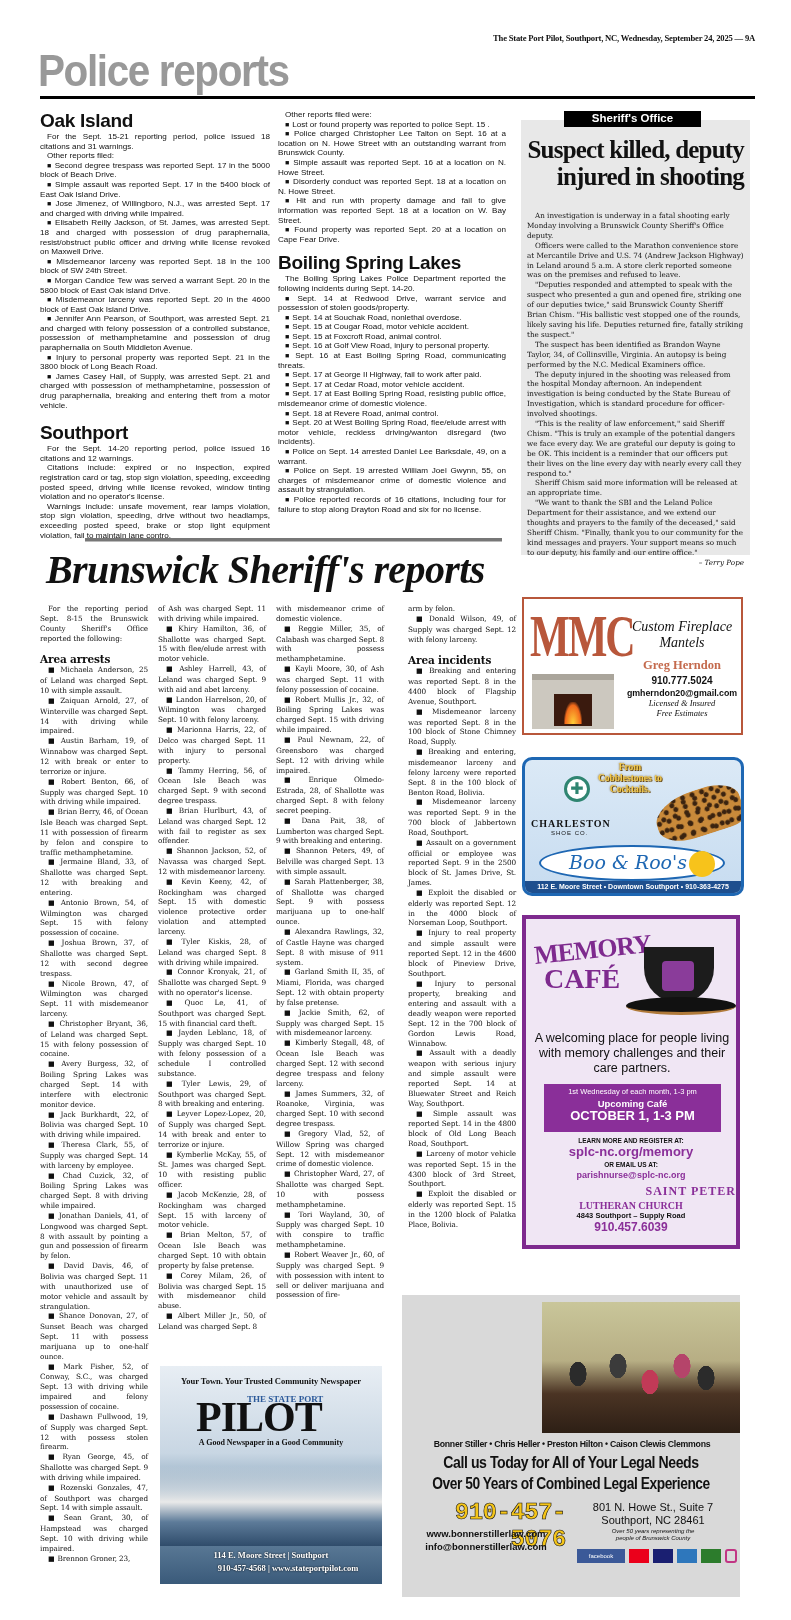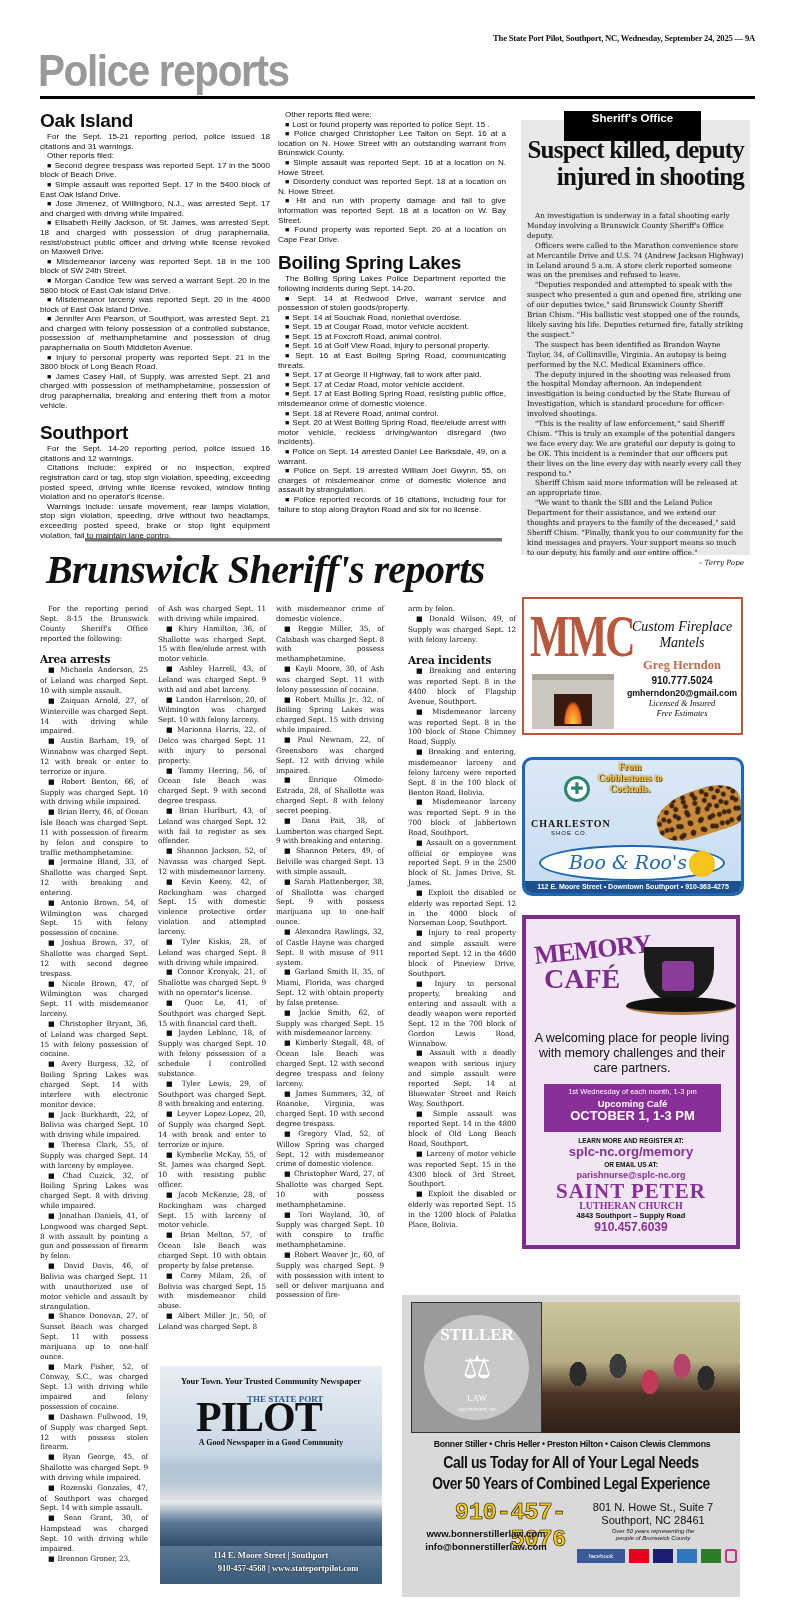--- a/index.html
+++ b/index.html
@@ -7,21 +7,21 @@
   body { position: relative; font-family: "Liberation Sans", sans-serif; color: #111; }
   .abs { position: absolute; }
   .masthead { left: 40px; top: 33px; width: 715px; text-align: right; font-family: "Liberation Serif", serif; font-size: 8.6px; font-weight: bold; letter-spacing: -0.2px; }
   .page-title { left: 38px; top: 48px; font-family: "Liberation Sans", sans-serif; font-weight: bold; font-size: 44px; color: #999; letter-spacing: -1.5px; line-height: 46px; transform: scaleX(0.92); transform-origin: left; }
   .title-rule { left: 40px; top: 96px; width: 715px; height: 3px; background: #000; }
   .sans-col { font-size: 8.1px; line-height: 9.6px; text-align: justify; }
   .sans-col p { text-indent: 7px; }
   .sans-col h2 { font-size: 19px; font-weight: bold; line-height: 21px; margin-bottom: 1px; letter-spacing: -0.3px; }
   .bul::before { content: "\25A0"; font-size: 7px; margin-right: 3px; }
   .sheriff-box { left: 521px; top: 120px; width: 229px; height: 435px; background: #e8e8e8; padding: 6px 6px; }
-  .tag { left: 564px; top: 111px; width: 137px; height: 30px; background: #000; color: #fff; font-weight: bold; font-size: 11.5px; text-align: center; line-height: 14px; }
+  .tag { left: 564px; top: 111px; width: 137px; height: 16px; background: #000; color: #fff; font-weight: bold; font-size: 11.5px; text-align: center; line-height: 14px; }
   .sheriff-headline { font-family: "Liberation Serif", serif; font-weight: bold; font-size: 25px; line-height: 27px; text-align: right; letter-spacing: -0.8px; margin-top: 10px; margin-bottom: 21px; }
   .serif-body { font-family: "DejaVu Serif", serif; font-size: 7.2px; line-height: 9.9px; }
   .serif-body p { text-indent: 8px; }
   .byline { text-align: right; font-style: italic; }
   .mid-rule { left: 85px; top: 538px; width: 417px; height: 3px; background: #777; }
   .mid-rule2 { left: 85px; top: 541px; width: 417px; height: 1px; background: #bbb; }
   .bsr-title { left: 46px; top: 546px; font-family: "Liberation Serif", serif; font-style: italic; font-weight: bold; font-size: 40px; letter-spacing: -0.6px; line-height: 48px; }
   .serif-col { font-family: "DejaVu Serif", serif; font-size: 7.3px; line-height: 9.85px; text-align: justify; letter-spacing: -0.15px; }
   .serif-col p { text-indent: 8px; }
   .serif-col h3 { font-family: "DejaVu Serif", serif; font-weight: bold; font-size: 10.5px; margin-top: 10px; line-height: 12px; }
@@ -239,45 +239,38 @@
   <div class="abs" style="left:18px; top:165px; width:177px; height:48px; background:#8a2f99; color:#fff; text-align:center;">
     <div style="font-size:7.5px; margin-top:3px;">1st Wednesday of each month, 1-3 pm</div>
     <div style="font-size:9.5px; font-weight:bold; margin-top:2px;">Upcoming Café</div>
     <div style="font-size:13px; font-weight:bold; line-height:14px;">OCTOBER 1, 1-3 PM</div>
   </div>
   <div class="abs" style="left:0; top:218px; width:210px; text-align:center;">
     <div style="font-size:6.5px; font-weight:bold;">LEARN MORE AND REGISTER AT:</div>
     <div style="font-size:13px; font-weight:bold; color:#8a2f99; line-height:15px;">splc-nc.org/memory</div>
     <div style="font-size:6.5px; font-weight:bold; margin-top:2px;">OR EMAIL US AT:</div>
     <div style="font-size:9px; font-weight:bold; color:#8a2f99; margin-top:2px;">parishnurse@splc-nc.org</div>
-    <div style="font-family:'Liberation Serif',serif; font-weight:bold; font-size:21px; color:#8a2f99; letter-spacing:1px; margin-top:3px; line-height:17px;">SAINT PETER</div>
+    <div style="font-family:'Liberation Serif',serif; font-weight:bold; font-size:12px; color:#8a2f99; letter-spacing:1px; margin-top:3px; line-height:17px;text-align:right;">SAINT PETER</div>
     <div style="font-family:'Liberation Serif',serif; font-weight:bold; font-size:10px; color:#8a2f99; line-height:11px;">LUTHERAN CHURCH</div>
     <div style="font-size:7.5px; font-weight:bold;">4843 Southport – Supply Road</div>
     <div style="font-size:12px; font-weight:bold; color:#8a2f99;">910.457.6039</div>
   </div>
 </div>
 
 <div class="abs ad pilot">
   <div class="abs" style="left:4px; top:10px; width:214px; text-align:center; font-family:'Liberation Serif',serif; font-weight:bold; font-size:8.5px;">Your Town. Your Trusted Community Newspaper</div>
   <div class="abs" style="left:87px; top:28px; font-family:'Liberation Serif',serif; font-weight:bold; font-size:9px; color:#2c5a9a;">THE STATE PORT</div>
   <div class="abs" style="left:36px; top:20px; font-family:'Liberation Serif',serif; font-weight:bold; font-size:42px; letter-spacing:-1px; line-height:50px; padding-top:6px;">PILOT</div>
   <div class="abs" style="left:4px; top:72px; width:214px; text-align:center; font-family:'Liberation Serif',serif; font-weight:bold; font-size:8px;">A Good Newspaper in a Good Community</div>
   <div class="abs" style="left:0; top:100px; width:222px; height:80px; background:linear-gradient(180deg,transparent 0%,rgba(240,240,240,.6) 30%,#e9e9e9 45%,#5d7b99 70%,#2f4c6b 100%);"></div>
   <div class="abs" style="left:4px; top:184px; width:214px; text-align:center; font-family:'Liberation Serif',serif; font-weight:bold; font-size:8.5px; color:#fff; text-shadow:0 0 2px #000;">114 E. Moore Street | Southport</div>
   <div class="abs" style="left:21px; top:197px; width:214px; text-align:center; font-family:'Liberation Serif',serif; font-weight:bold; font-size:8.5px; color:#fff; text-shadow:0 0 2px #000;">910-457-4568 | www.stateportpilot.com</div>
 </div>
 
 <div class="abs ad stiller">
-  <div class="abs" style="left:9px; top:7px; width:131px; height:131px; background:#9a9a9a; border:1px solid #333;">
-    <div style="position:absolute; left:12px; top:12px; width:105px; height:105px; border-radius:50%; background:#c8c8c8;"></div>
-    <div style="position:absolute; left:22px; top:22px; width:86px; text-align:center; font-family:'Liberation Serif',serif; font-weight:bold; font-size:17px; color:#fff;">STILLER</div>
-    <div style="position:absolute; left:44px; top:44px; width:42px; height:40px; color:#fff; font-size:32px; text-align:center; line-height:40px;">⚖</div>
-    <div style="position:absolute; left:50px; top:90px; width:30px; text-align:center; font-family:'Liberation Serif',serif; font-size:9px; color:#fff;">LAW</div>
-    <div style="position:absolute; left:30px; top:104px; width:70px; text-align:center; font-family:'Liberation Serif',serif; font-size:5px; color:#fff;">SOUTHPORT, NC</div>
-  </div>
   <div class="abs" style="left:140px; top:7px; width:198px; height:131px; background:linear-gradient(180deg,#c9c69a 0%,#b7ae84 45%,#4b3424 70%,#2d1f15 100%);">
     <div style="position:absolute; left:20px; top:40px; width:160px; height:80px; background:radial-gradient(ellipse 14px 20px at 10% 40%,#2b2b2b 60%,transparent 62%), radial-gradient(ellipse 14px 20px at 35% 30%,#3b3b3b 60%,transparent 62%), radial-gradient(ellipse 14px 20px at 55% 50%,#c13a57 60%,transparent 62%), radial-gradient(ellipse 14px 20px at 75% 30%,#b5446a 60%,transparent 62%), radial-gradient(ellipse 14px 20px at 90% 45%,#2b2b2b 60%,transparent 62%);"></div>
   </div>
   <div class="abs" style="left:4px; top:143px; width:332px; text-align:center; font-family:'Liberation Sans',sans-serif; font-weight:bold; font-size:9.5px; letter-spacing:-0.3px; white-space:nowrap; transform:scaleX(0.92);">Bonner Stiller • Chris Heller • Preston Hilton • Caison Clewis Clemmons</div>
   <div class="abs" style="left:0; top:159px; width:338px; text-align:center; font-family:'Liberation Sans',sans-serif; font-weight:bold; font-size:16px; letter-spacing:-0.5px; white-space:nowrap; transform:scaleX(0.88);">Call us Today for All of Your Legal Needs</div>
   <div class="abs" style="left:0; top:180px; width:338px; text-align:center; font-family:'Liberation Sans',sans-serif; font-weight:bold; font-size:16px; letter-spacing:-0.5px; white-space:nowrap; transform:scaleX(0.86);">Over 50 Years of Combined Legal Experience</div>
   <div class="abs" style="left:4px; top:204px; width:160px; text-align:right; font-family:Liberation Mono, monospace; font-weight:bold; font-size:24px; color:#f5c518; -webkit-text-stroke:0.6px #111; letter-spacing:-0.5px;">910-457-5076</div>
   <div class="abs" style="left:4px; top:233px; width:160px; text-align:center; font-size:9.5px; font-weight:bold;">www.bonnerstillerlaw.com</div>
   <div class="abs" style="left:4px; top:246px; width:160px; text-align:center; font-size:9.5px; font-weight:bold;">info@bonnerstillerlaw.com</div>
   <div class="abs" style="left:166px; top:206px; width:170px; text-align:center; font-size:11px;">801 N. Howe St., Suite 7</div>

